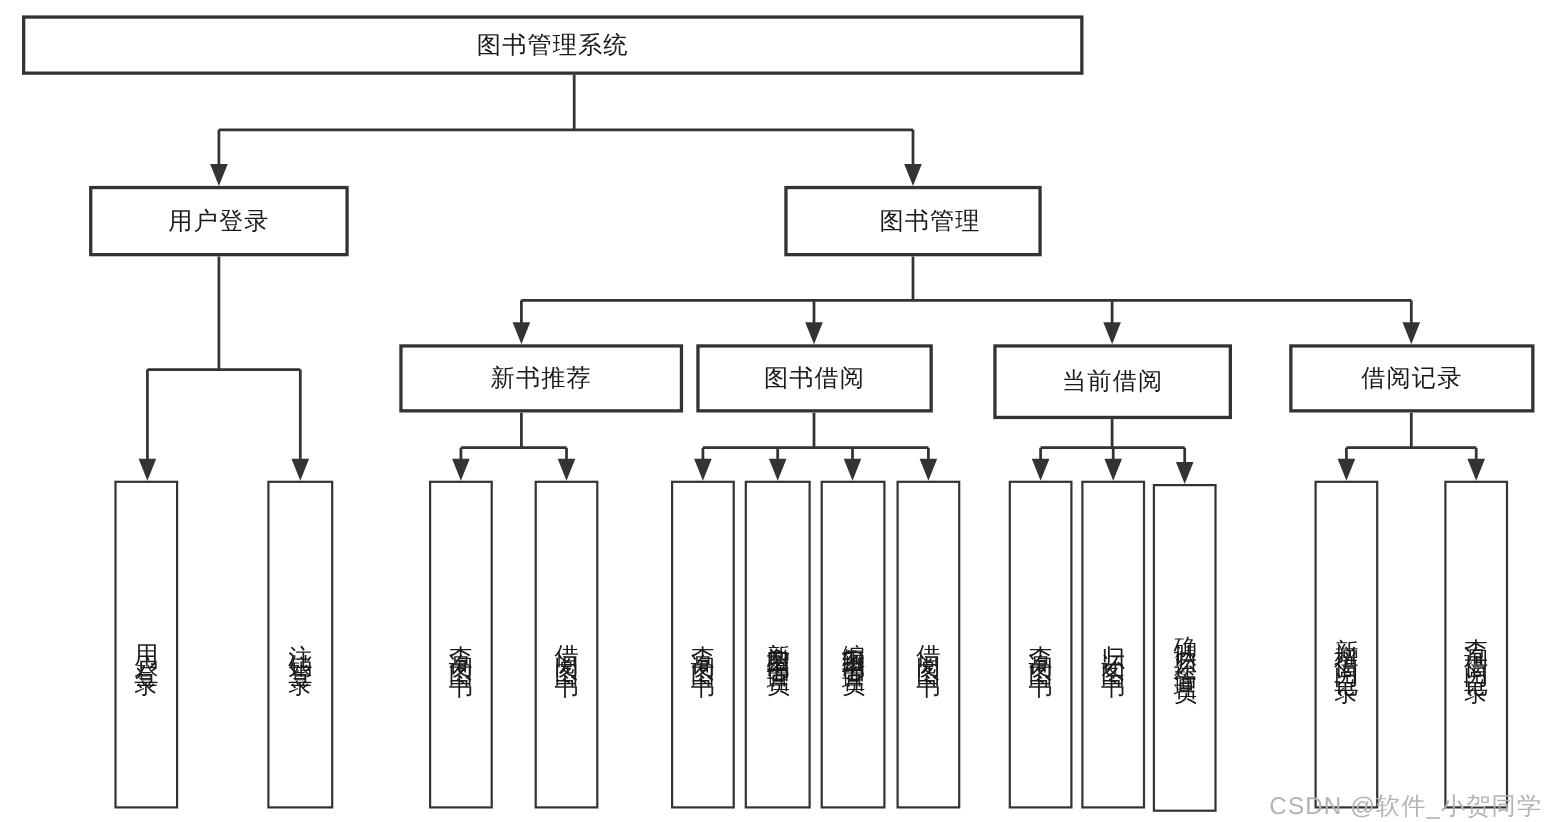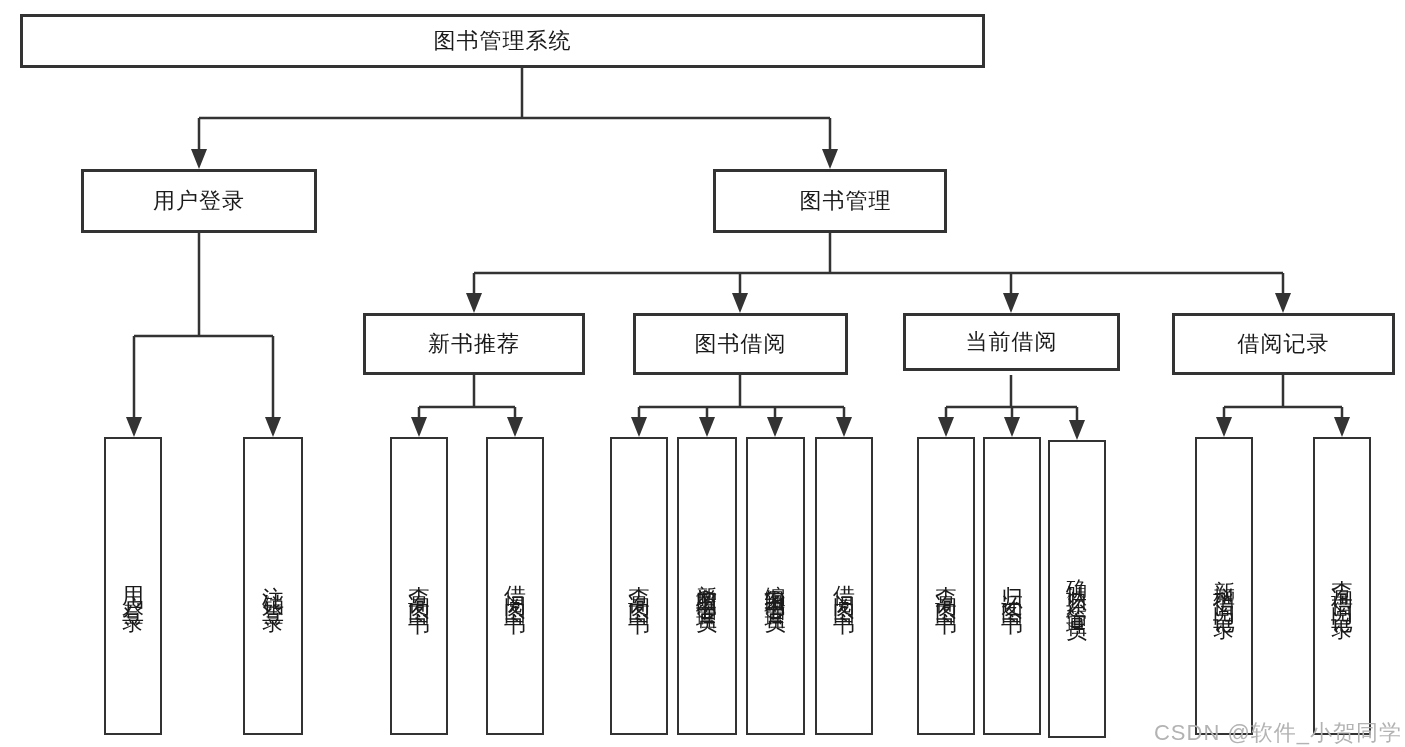--- a/index.html
+++ b/index.html
@@ -110,27 +110,27 @@
     <span>图书管理系统</span>
   </div>
 
   <div class="hbox" style="left:81px; top:169px; width:236px; height:64px;">
     <span>用户登录</span>
   </div>
   <div class="hbox" style="left:713px; top:169px; width:234px; height:64px;padding-left:31px;">
     <span>图书管理</span>
   </div>
 
-  <div class="hbox" style="left:363px; top:313px; width:222px; height:62px;">
+  <div class="hbox" style="left:363px; top:313px; width:258px; height:62px;">
     <span>新书推荐</span>
   </div>
   <div class="hbox" style="left:633px; top:313px; width:215px; height:62px;">
     <span>图书借阅</span>
   </div>
-  <div class="hbox" style="left:903px; top:313px; width:217px; height:58px;">
+  <div class="hbox" style="left:903px; top:313px; width:217px; height:68px;">
     <span>当前借阅</span>
   </div>
   <div class="hbox" style="left:1172px; top:313px; width:223px; height:62px;">
     <span>借阅记录</span>
   </div>
 
   <div class="vbox" style="left:104px;">
     <span>用户登录</span>
   </div>
   <div class="vbox" style="left:243px; width:60px;">

